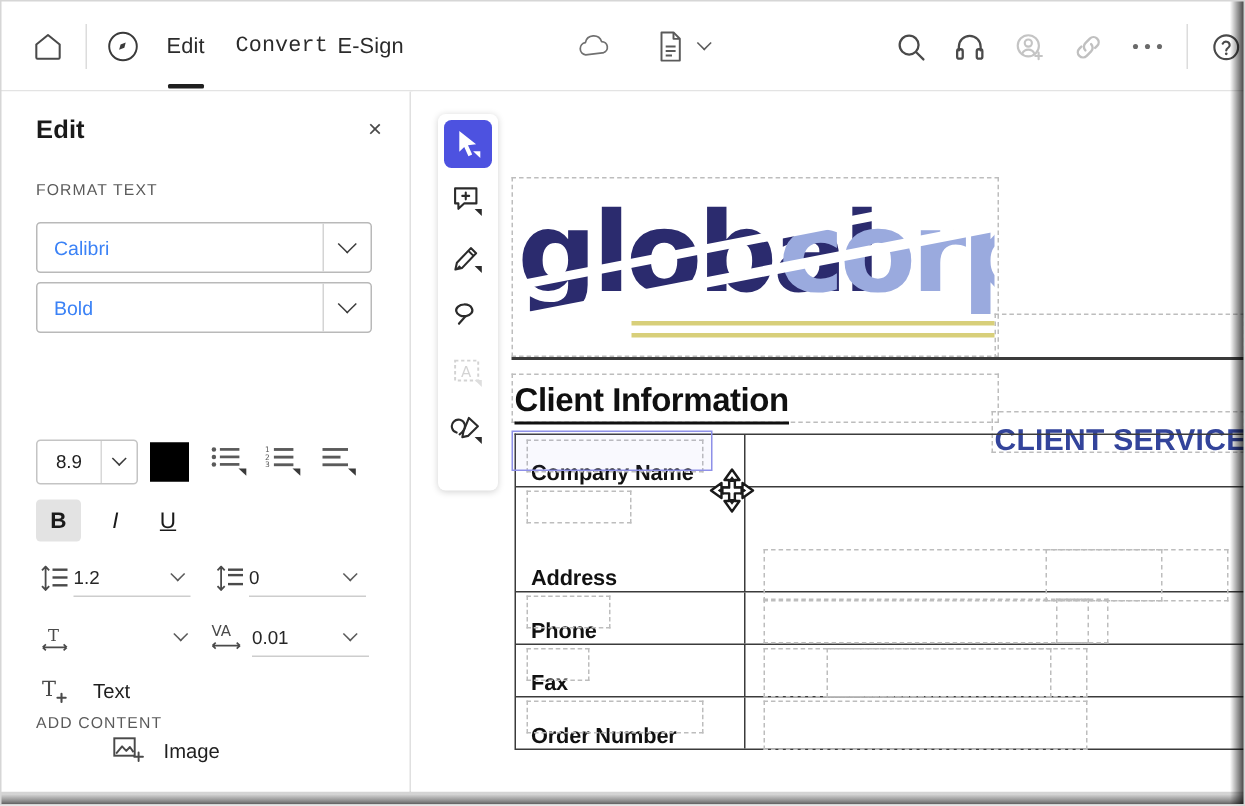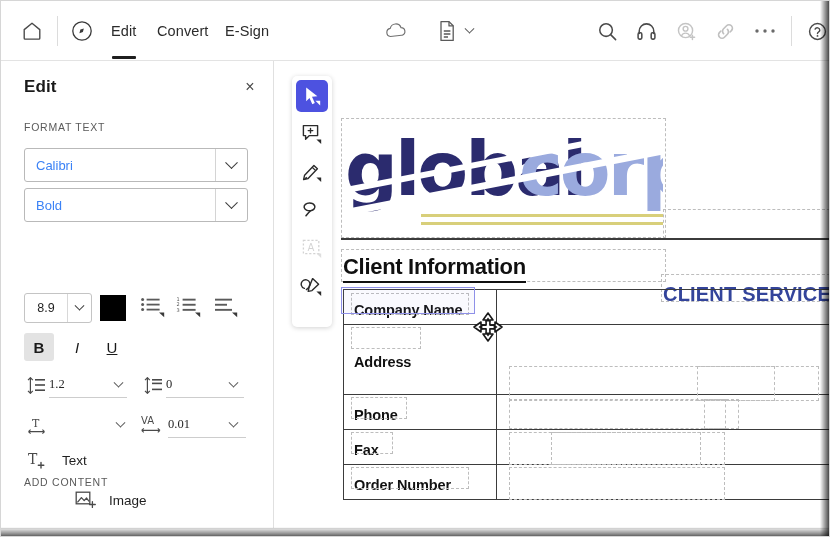--- a/index.html
+++ b/index.html
@@ -139,21 +139,21 @@
   .style-btn.active { background: #e3e3e3; }
 
   .numfield {
     position: absolute;
     height: 26px;
     border-bottom: 1px solid #cdcdcd;
     display: flex; align-items: center;
     cursor: pointer;
   }
   .numfield .nv {
-    font-size: 12.5px; color: #262626; white-space: nowrap; font-family: Liberation Serif, serif;
+    font-size: 12.5px; color: #262626; white-space: nowrap;
   }
   .nf-icon {
     position: absolute;
     display: flex; align-items: center; justify-content: center;
   }
 
   .addrow {
     position: absolute;
     height: 26px;
     display: flex; align-items: center;
@@ -254,21 +254,21 @@
   }
   .trow {
     position: relative;
     display: flex;
     border-bottom: 1.6px solid #3b3b3b;
   }
   .tlabel {
     width: 153px;
     flex: none;
     border-right: 1.6px solid #3b3b3b;
-    display: flex; align-items: center;
+    display: flex; align-items: flex-end;
     padding: 5px 0 0 10px;
   }
   .tlabel span {
     font-size: 14.5px; font-weight: bold; color: #111;
     letter-spacing: -0.1px; white-space: nowrap;
   }
   .tval { flex: 1; position: relative; }
   #sel-outline {
     position: absolute;
     left: 66px; top: 226px;
@@ -330,21 +330,21 @@
     <div class="tb-icon" style="left:69px; top:18px; width:26px; height:26px;">
       <svg width="24" height="24" viewBox="0 0 24 24" fill="none" stroke="#3a3a3a" stroke-width="1.3">
         <circle cx="12" cy="12" r="9.2"></circle>
         <path d="M13.8 9.4 L10.4 10.6 L9.4 14.2 L12.9 12.9 Z" fill="#3a3a3a" stroke="none"></path>
       </svg>
     </div>
 
     <div class="tb-tab" style="left:111px; top:23px;">Edit</div>
     <div class="tb-tab-underline" style="left:112px; top:56px; width:24px;"></div>
 
-    <div class="tb-tab" style="left:157px; top:23px;">Convert</div>
+    <div class="tb-tab" style="left:157px; top:23px;font-family:Liberation Mono, monospace;">Convert</div>
 
     <div class="tb-tab" style="left:225px; top:23px;">E-Sign</div>
 
     <div class="tb-icon" style="left:383px; top:20px; width:26px; height:22px;">
       <svg width="25" height="18" viewBox="0 0 28 18" fill="none" stroke="#707070" stroke-width="1.3" stroke-linejoin="round">
         <path d="M7.2 15.2 a4.6 4.6 0 0 1 -0.2 -9.1 a6.3 6.3 0 0 1 12.1 -0.8 a4.3 4.3 0 0 1 1.3 8.4 a4.5 4.5 0 0 1 -0.8 0.1 Z"></path>
       </svg>
     </div>
 
     <div class="tb-icon" style="left:436px; top:19px; width:22px; height:24px;">

